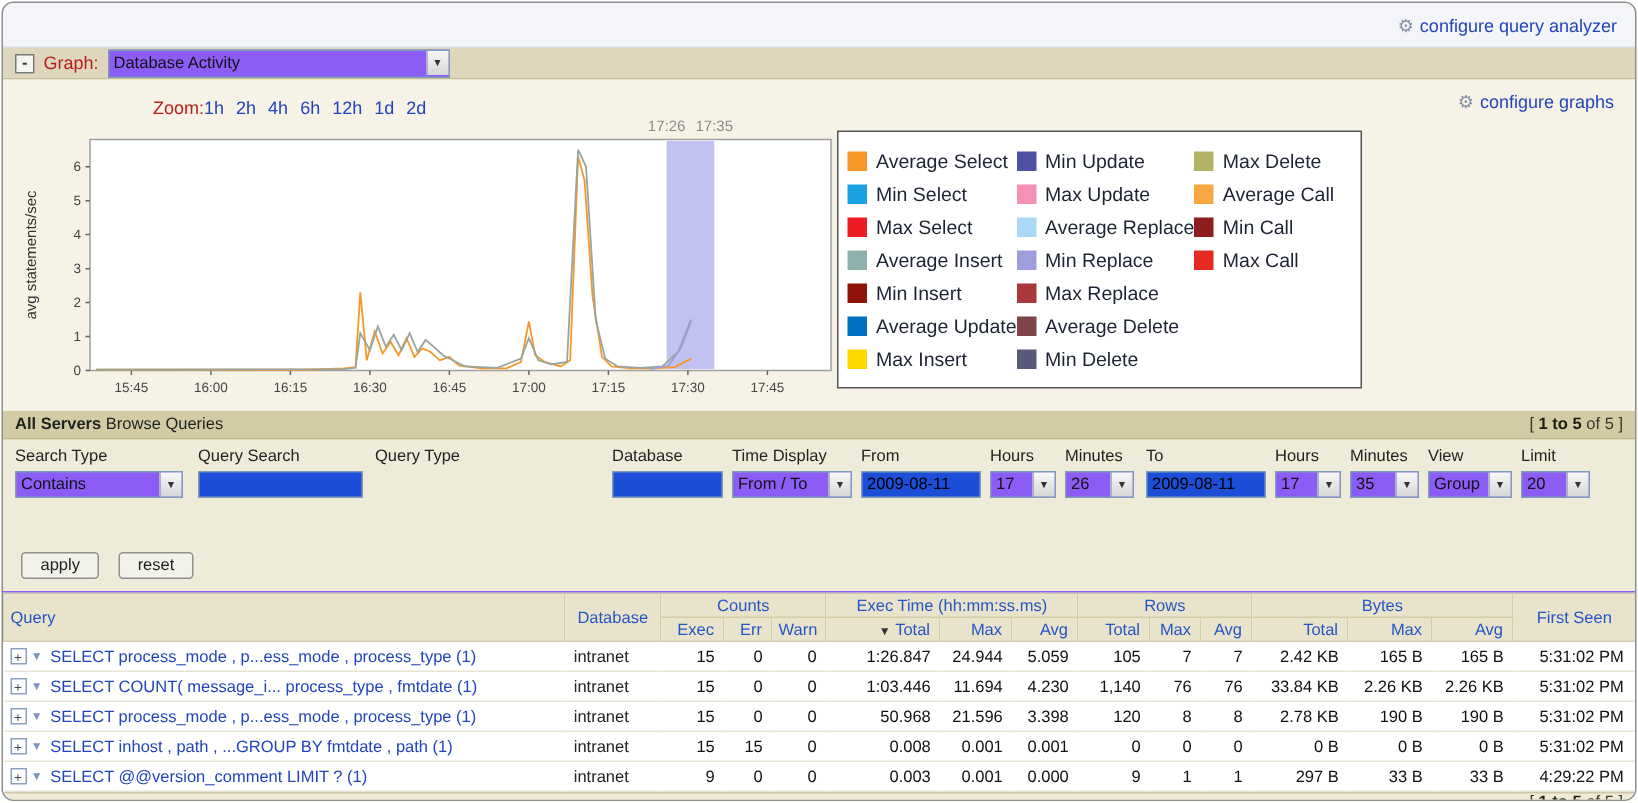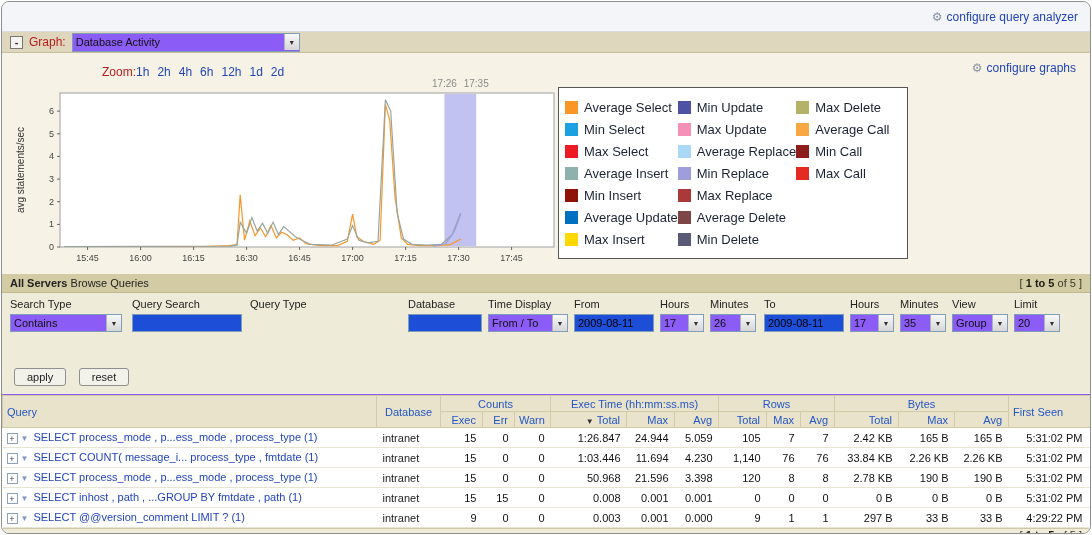--- a/index.html
+++ b/index.html
@@ -42,21 +42,21 @@
   .ff{position:absolute;top:5px}
   .fl{font-size:11px;color:#222;margin-bottom:3px;white-space:nowrap}
   .btnrow{position:absolute;left:12px;bottom:8px}
   .btn{font-size:11px;padding:2px 12px;margin-right:8px;background:#f2f1ea;border:1px solid #8f8f8f;border-radius:3px;font-family:inherit;color:#222;cursor:pointer}
   
   .qtable{width:100%;border-collapse:collapse;table-layout:fixed;font-size:11px;flex:none;background:#fff}
   .qtable th{background:#e9e3cb;color:#2356c7;font-weight:normal;border:1px solid #d3cba8;padding:1px 4px;height:16px;white-space:nowrap;overflow:hidden}
   .qtable th.group{text-align:center}
   .th-query{text-align:left;font-weight:bold}
   .th-db{text-align:center}
-  .th-first{text-align:left}
+  .th-first{text-align:center}
   .h2 th{text-align:right;padding-right:6px}
   .sorticon{font-size:8px;color:#333;margin-right:3px}
   .qtable td{border-bottom:1px solid #e8e4d4;padding:1px 4px;height:20px;background:#fff;white-space:nowrap;overflow:hidden;text-overflow:ellipsis;color:#111}
   td.num{text-align:right;padding-right:6px}
   td.c-db{color:#222;padding-left:6px}
   td.c-first{text-align:right;padding-right:8px}
   .qlink{color:#2244bb;text-decoration:none}
   .expand{display:inline-block;width:11px;height:11px;border:1px solid #8aa0c0;background:#fff;color:#445;font-size:9px;line-height:10px;text-align:center;margin-right:3px;vertical-align:middle;cursor:pointer}
   .rowarrow{color:#7d95c5;font-size:8px;margin-right:5px;vertical-align:middle;cursor:pointer}
   

